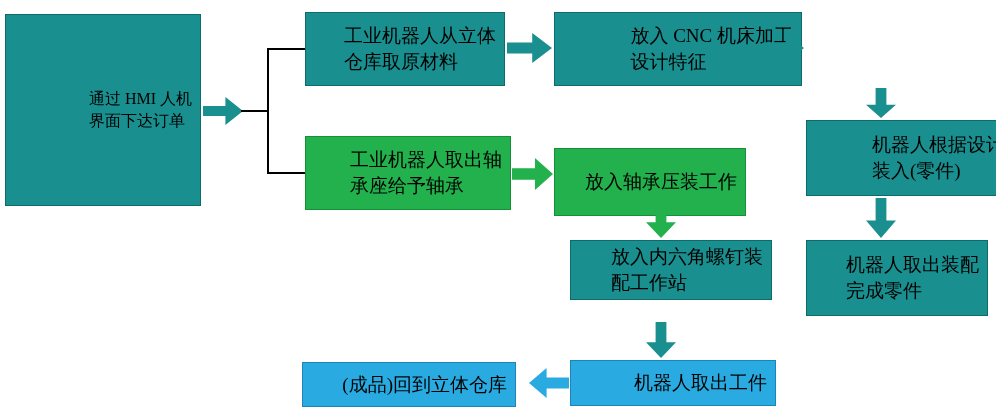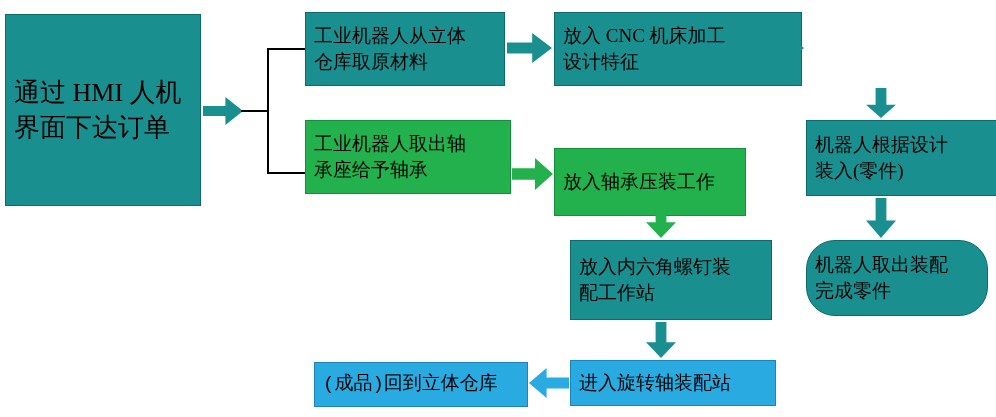--- a/index.html
+++ b/index.html
@@ -18,20 +18,21 @@
   .node {
     position: absolute;
     display: flex;
     align-items: center;
     box-sizing: border-box;
     padding: 4px 8px;
     color: #000000;
     font-size: 19px;
     line-height: 1.35;
     white-space: pre-line;
+    justify-content: flex-end;
   }
   .teal  { background: #1a8f8f; border: 1px solid #0e6b6b; }
   .green { background: #22b14c; border: 1px solid #149038; }
   .blue  { background: #29abe2; border: 1px solid #1c84b8; }
 
   .arrow {
     position: absolute;
   }
   .arrow.teal, .arrow.green, .arrow.blue { border: none; }
   .arrow-right {
@@ -42,31 +43,31 @@
   }
   .arrow-down {
     clip-path: polygon(32% 0, 68% 0, 68% 56%, 100% 56%, 50% 100%, 0 56%, 32% 56%);
   }
   .line {
     position: absolute;
     background: #000000;
   }
 
   
-  .n-order        { left: 5px;   top: 14px;  width: 196px; height: 192px; font-size: 26px; }
+  .n-order        { left: 5px;   top: 14px;  width: 196px; height: 192px; font-size: 16px; }
   .n-pick-raw     { left: 305px; top: 12px;  width: 200px; height: 74px; }
   .n-cnc          { left: 554px; top: 12px;  width: 248px; height: 74px; }
   .n-pick-part    { left: 806px; top: 10px;  width: 182px; height: 76px; }
   .n-assemble     { left: 806px; top: 120px; width: 208px; height: 76px; }
-  .n-pick-done    { left: 806px; top: 240px; width: 182px; height: 76px; border-radius: 29px; }
-  .n-bearing-seat { left: 305px; top: 120px; width: 206px; height: 74px; }
+  .n-pick-done    { left: 806px; top: 240px; width: 182px; height: 76px; }
+  .n-bearing-seat { left: 305px; top: 136px; width: 206px; height: 74px; }
   .n-bearing-press{ left: 554px; top: 148px; width: 192px; height: 68px; }
-  .n-hex-screw    { left: 570px; top: 240px; width: 202px; height: 80px; }
+  .n-hex-screw    { left: 570px; top: 240px; width: 202px; height: 60px; }
   .n-rotary       { left: 570px; top: 360px; width: 206px; height: 46px; }
-  .n-warehouse    { left: 314px; top: 362px; width: 214px; height: 45px; font-family: Liberation Mono, monospace; }
+  .n-warehouse    { left: 302px; top: 362px; width: 214px; height: 45px; }
 
   
   .a-order-out    { left: 203px; top: 97px;  width: 40px; height: 28px; }
   .a-top-1        { left: 507px; top: 33px;  width: 45px; height: 30px; }
   .a-top-2        { left: 762px; top: 33px;  width: 42px; height: 30px; }
   .a-right-down-1 { left: 866px; top: 88px;  width: 30px; height: 30px; }
   .a-right-down-2 { left: 866px; top: 198px; width: 30px; height: 40px; }
   .a-mid-right    { left: 512px; top: 158px; width: 41px; height: 32px; }
   .a-mid-down-1   { left: 646px; top: 202px; width: 30px; height: 36px; }
   .a-mid-down-2   { left: 646px; top: 322px; width: 30px; height: 36px; }
@@ -125,20 +126,20 @@
     <span>放入轴承压装工作</span>
   </div>
   <div class="arrow arrow-down green a-mid-down-1"></div>
   <div class="node teal n-hex-screw">
     <span>放入内六角螺钉装
 配工作站</span>
   </div>
   <div class="arrow arrow-down teal a-mid-down-2"></div>
 
   <div class="node blue n-rotary">
-    <span>进入旋转轴装配站</span>
+    <span>机器人取出工件</span>
   </div>
   <div class="arrow arrow-left blue a-bottom-left"></div>
   <div class="node blue n-warehouse">
     <span>(成品)回到立体仓库</span>
   </div>
 
 </div>
 
 </body></html>

